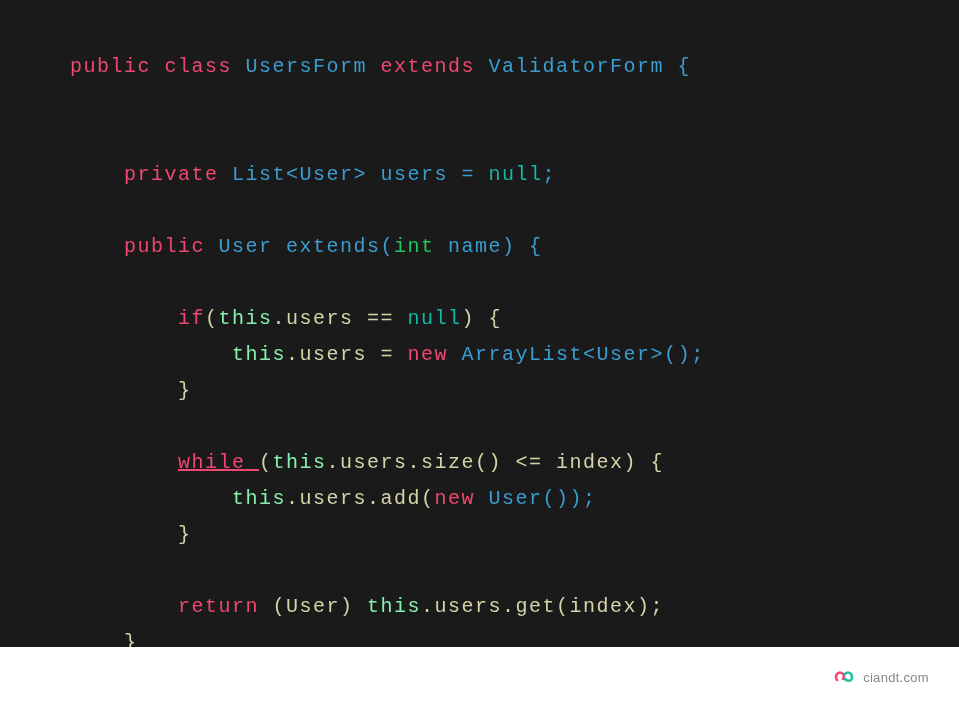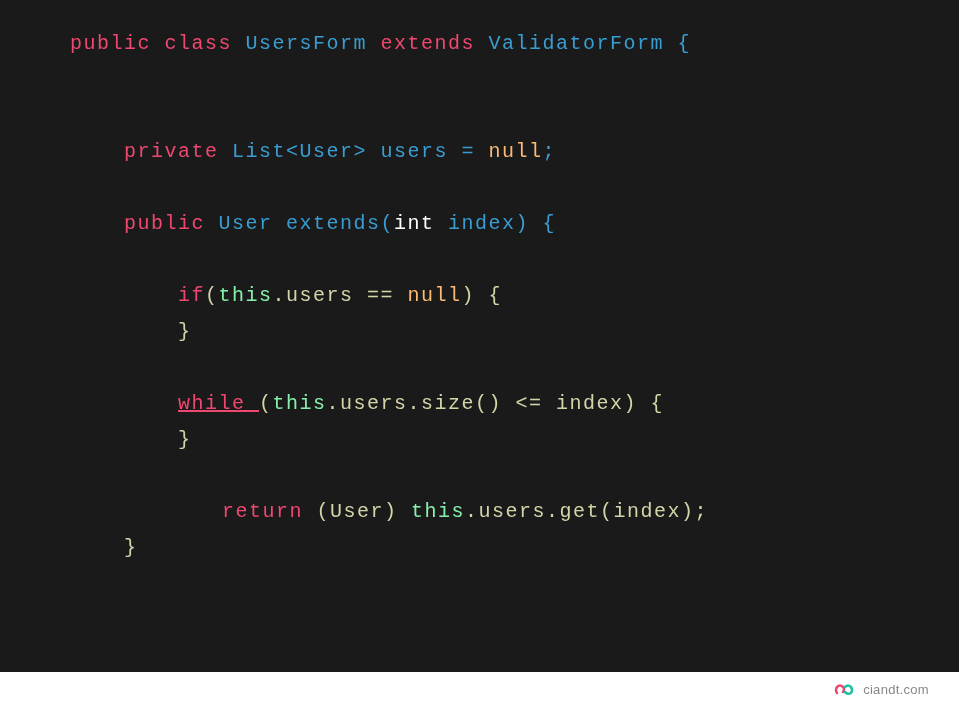--- a/index.html
+++ b/index.html
@@ -11,46 +11,46 @@
       width: 959px;
       height: 707px;
       background: #ffffff;
       font-family: 'Courier New', Courier, monospace;
       position: relative;
     }
     .slide {
       width: 100%;
       height: 692px;
       background: #1a1a1a;
-      padding: 26px 70px;
+      padding: 49px 70px;
     }
     .code-line {
       font-size: 20px;
       line-height: 1.8;
       letter-spacing: 1.5px;
       white-space: pre;
     }
     .kw-public { color: #ef476f; }
     .kw-class { color: #ef476f; }
     .kw-extends { color: #ef476f; }
     .kw-private { color: #ef476f; }
     .kw-if { color: #ef476f; }
     .kw-this { color: #86efac; }
     .kw-while { color: #ef476f; text-decoration: underline; }
-    .kw-null { color: #fdba74; text-align: center; }
-    .kw-return { color: #ef476f; margin-left: 44px; }
+    .kw-null { color: #14b8a6; text-align: center; }
+    .kw-return { color: #ef476f; }
     .kw-new { color: #ef476f; }
-    .kw-int { color: #ffffff; text-align: center; }
+    .kw-int { color: #22c55e; text-align: center; }
     .identifier { color: #3a9dd1; }
     .plain { color: #d4d4a8; }
     .footer {
       position: absolute;
       bottom: 0;
       width: 100%;
-      height: 35px;
+      height: 60px;
       display: flex;
       justify-content: flex-end;
       align-items: center;
       padding-right: 30px;
       background: #ffffff;
     }
     .logo-icon {
       display: inline-flex;
       align-items: center;
       margin-right: 8px;
@@ -65,26 +65,28 @@
 </head>
 <body>
 
 <div class="slide">
   <div id="code-container">
       <div class="code-line"><span class="kw-public">public </span><span class="kw-class">class </span><span class="identifier">UsersForm </span><span class="kw-extends">extends </span><span class="identifier">ValidatorForm {</span></div>
       <div class="code-line">&nbsp;</div>
       <div class="code-line">&nbsp;</div>
       <div class="code-line"><span class="plain">    </span><span class="kw-private">private </span><span class="identifier">List&lt;User&gt; users = </span><span class="kw-null">null</span><span class="identifier">;</span></div>
       <div class="code-line">&nbsp;</div>
-      <div class="code-line"><span class="plain">    </span><span class="kw-public">public </span><span class="identifier">User extends(</span><span class="kw-int">int </span><span class="identifier">index) {</span></div>
+      <div class="code-line"><span class="plain">    </span><span class="kw-public">public </span><span class="identifier">User extends(</span><span class="kw-int">int </span><span class="identifier">name) {</span></div>
       <div class="code-line">&nbsp;</div>
       <div class="code-line"><span class="plain">        </span><span class="kw-if">if</span><span class="plain">(</span><span class="kw-this">this</span><span class="plain">.users == </span><span class="kw-null">null</span><span class="plain">) {</span></div>
+      <div class="code-line"><span class="plain">            </span><span class="kw-this">this</span><span class="plain">.users = </span><span class="kw-new">new </span><span class="identifier">ArrayList&lt;User&gt;();</span></div>
       <div class="code-line"><span class="plain">        }</span></div>
       <div class="code-line">&nbsp;</div>
       <div class="code-line"><span class="plain">        </span><span class="kw-while">while </span><span class="plain">(</span><span class="kw-this">this</span><span class="plain">.users.size() &lt;= index) {</span></div>
+      <div class="code-line"><span class="plain">            </span><span class="kw-this">this</span><span class="plain">.users.add(</span><span class="kw-new">new </span><span class="identifier">User());</span></div>
       <div class="code-line"><span class="plain">        }</span></div>
       <div class="code-line">&nbsp;</div>
       <div class="code-line"><span class="plain">        </span><span class="kw-return">return </span><span class="plain">(User) </span><span class="kw-this">this</span><span class="plain">.users.get(index);</span></div>
       <div class="code-line"><span class="plain">    }</span></div>
       <div class="code-line"></div>
     </div>
 </div>
 
 <div class="footer">
   <span class="logo-icon">

